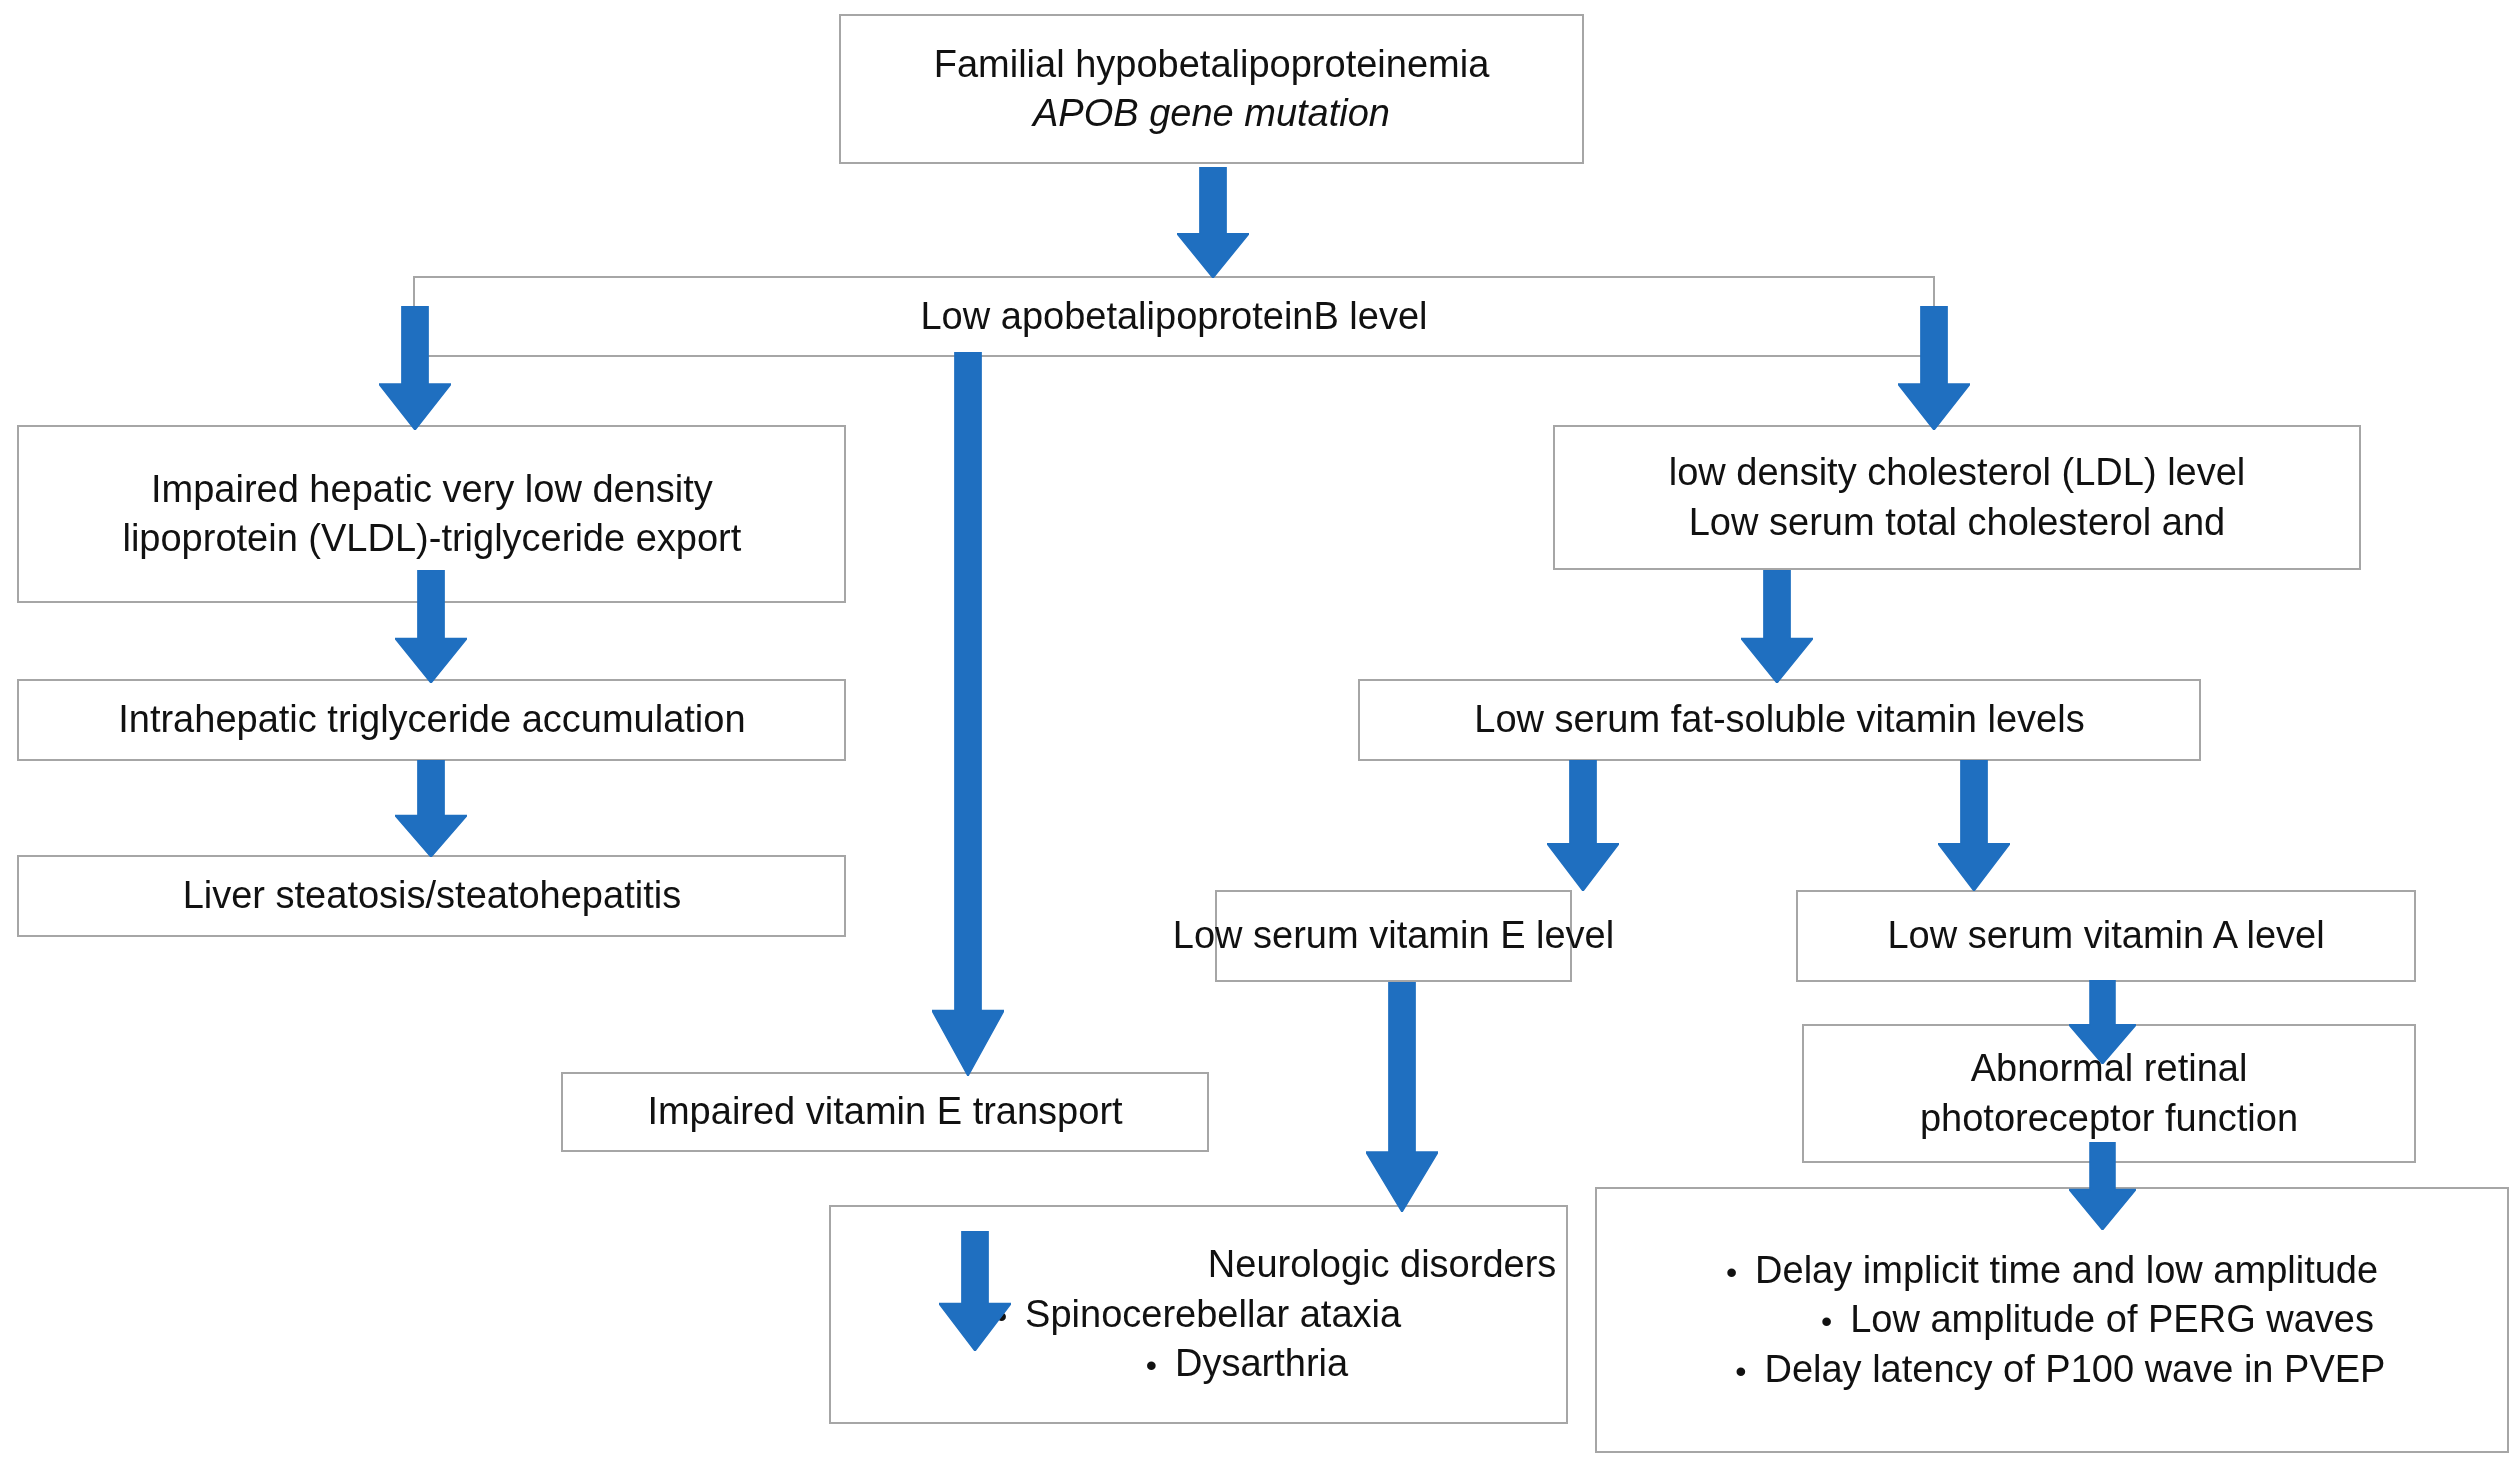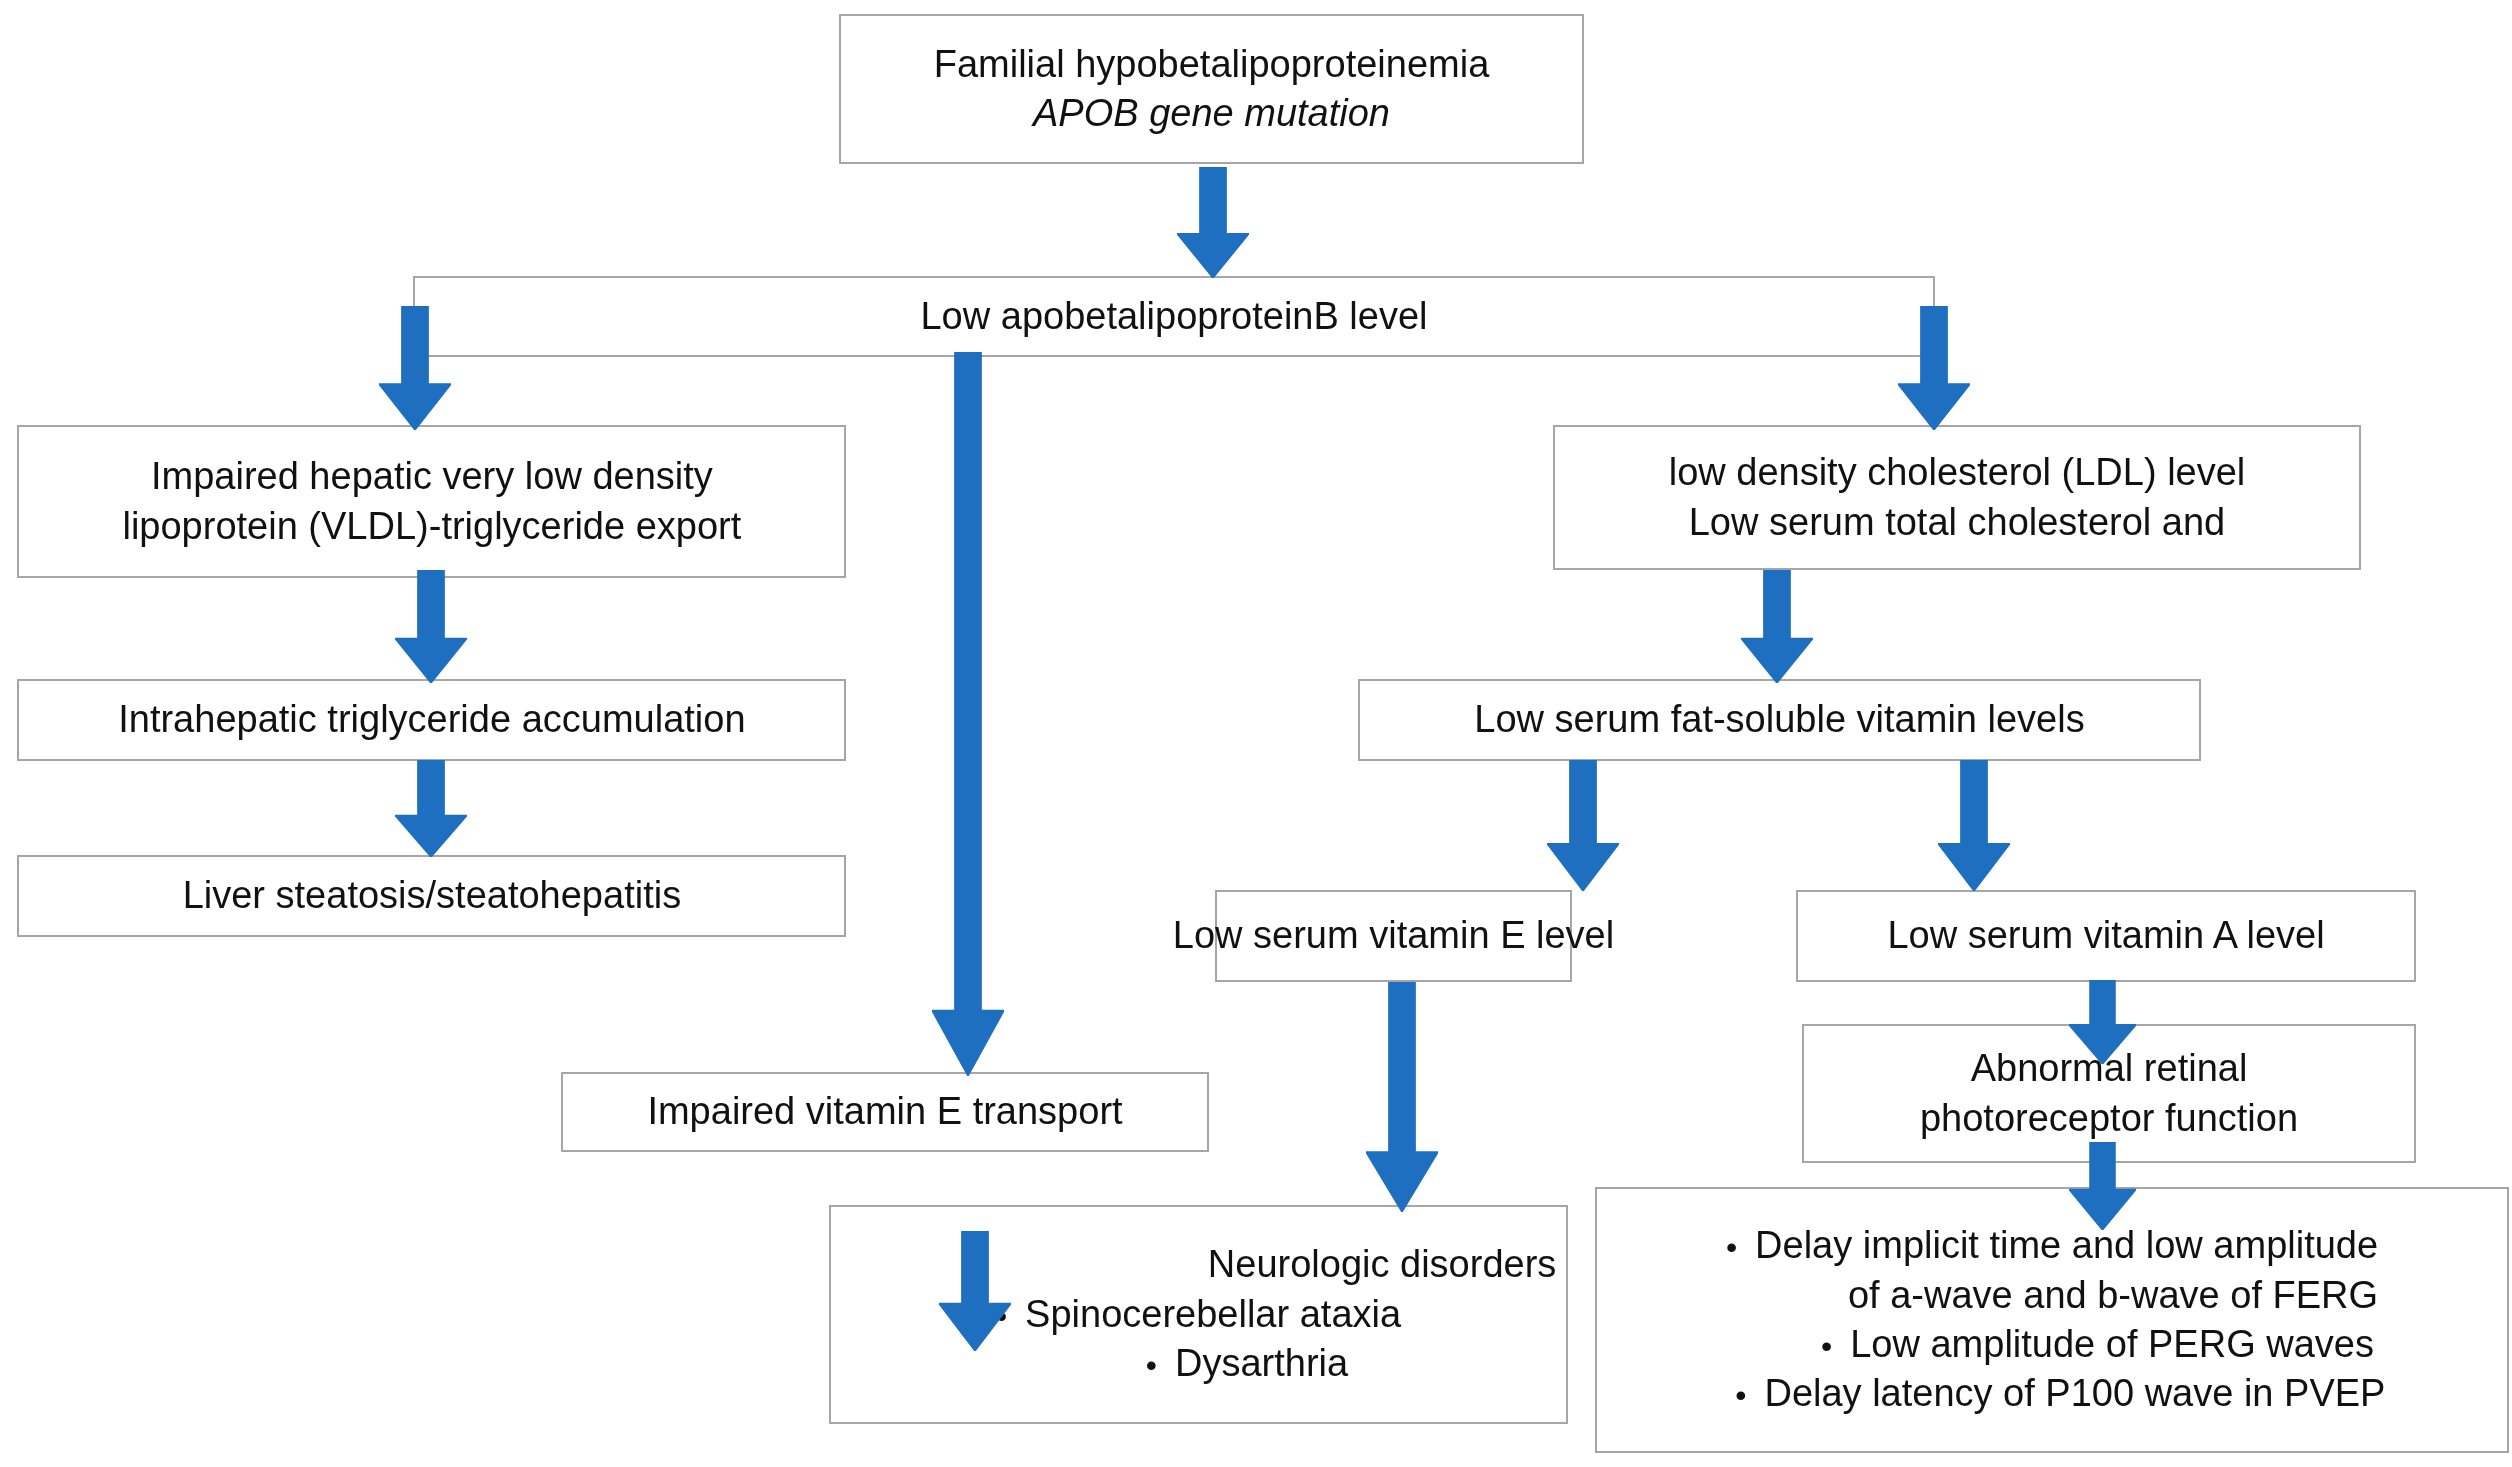--- a/index.html
+++ b/index.html
@@ -136,21 +136,21 @@
 
   <div class="box" style="left:839px; top:14px; width:745px; height:150px;">
     <span class="ln">Familial hypobetalipoproteinemia</span>
     <span class="ln ital">APOB gene mutation</span>
   </div>
 
   <div class="box" style="left:413px; top:276px; width:1522px; height:81px;">
     <span class="ln">Low apobetalipoproteinB level</span>
   </div>
 
-  <div class="box" style="left:17.4px; top:425px; width:829px; height:153px;">
+  <div class="box" style="left:17.4px; top:425px; width:829px; height:178px;">
     <span class="ln">Impaired hepatic very low density</span>
     <span class="ln">lipoprotein (VLDL)-triglyceride export</span>
   </div>
 
   <div class="box" style="left:17.4px; top:679px; width:829px; height:82px;">
     <span class="ln">Intrahepatic triglyceride accumulation</span>
   </div>
 
   <div class="box" style="left:17.4px; top:855px; width:829px; height:82px;">
     <span class="ln">Liver steatosis/steatohepatitis</span>
@@ -195,21 +195,20 @@
       </div>
     </div>
   </div>
 
   <div class="box" style="left:1595px; top:1187px; width:914px; height:266px; padding:4.2px 14px;">
     <div class="blist">
       <div class="bline">
         <span class="bdot">•</span>
         <span class="bwrap">
           <span class="ln">Delay implicit time and low amplitude</span>
-          <span class="ln">of a-wave and b-wave of FERG</span>
         </span>
       </div>
       <div class="bline" style="margin-left:91px;">
         <span class="bdot">•</span>
         <span>Low amplitude of PERG waves</span>
       </div>
       <div class="bline" style="margin-left:16.7px;">
         <span class="bdot">•</span>
         <span>Delay latency of P100 wave in PVEP</span>
       </div>

